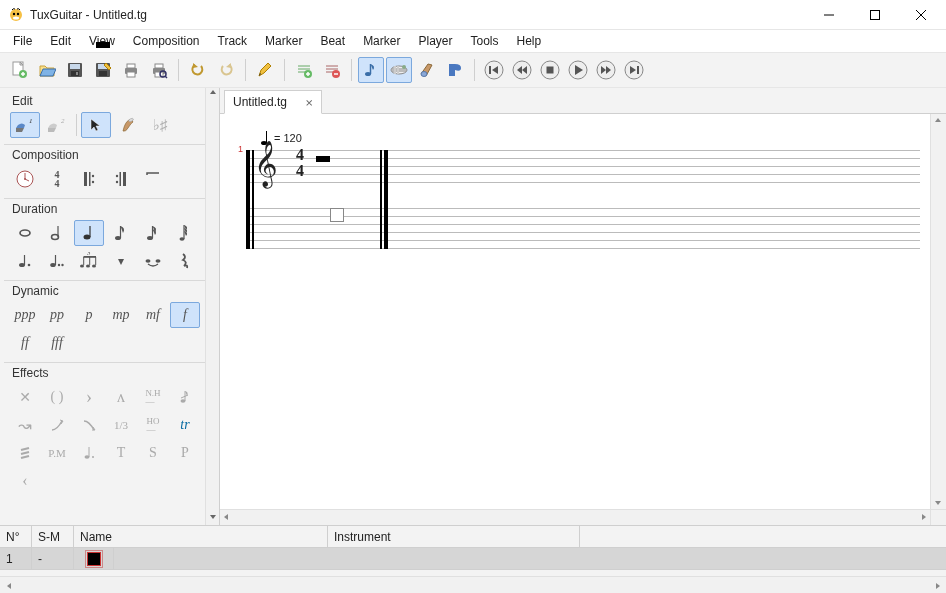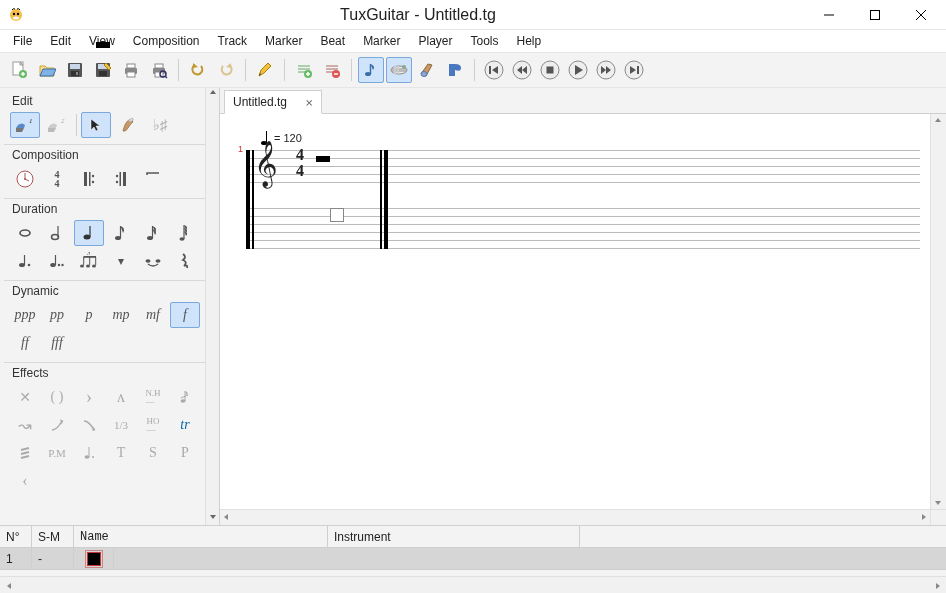--- a/index.html
+++ b/index.html
@@ -1,19 +1,19 @@
 <!DOCTYPE html>
 <html><head>
 <meta charset="utf-8">
 <style>
   * { box-sizing: border-box; }
   body { margin:0; font-family: Tahoma, "Segoe UI", sans-serif; font-size:12px; color:#222; background:#fff; overflow:hidden; width:946px; height:593px; }
   .titlebar { height:30px; display:flex; align-items:center; padding:0 2px 0 8px; border-bottom:1px solid #e6e6e6; background:#fff; }
   .titlebar .appicon { width:16px; height:16px; margin-right:6px; }
-  .titlebar .title { flex:1; font-size:16px;text-align:center; }
+  .titlebar .title { flex:1; font-size:12px; }
   .winbtn { width:46px; height:30px; display:flex; align-items:center; justify-content:center; }
   .menubar { height:22px; display:flex; align-items:center; padding:0 4px; background:#fff; }
   .menubar .menuitem { padding:3px 9px; cursor:default; }
   .toolbar-main { height:36px; display:flex; align-items:center; padding:2px 6px; gap:2px; border-top:1px solid #e6e6e6; border-bottom:1px solid #e6e6e6; background:#f3f3f3; }
   .tbtn { width:26px; height:26px; display:flex; align-items:center; justify-content:center; border:1px solid transparent; border-radius:2px; }
   .tbtn.sel { background:#cfe3fb; border-color:#7ba8dd; }
   .tsep { width:1px; height:22px; background:#cfcfcf; margin:0 4px; }
   .content { display:flex; height:438px; border-bottom:1px solid #cfcfcf; }
   .sidebar { width:220px; background:#f3f3f3; border-right:1px solid #cfcfcf; position:relative; }
   .sidebar-inner { position:absolute; inset:0 14px 0 0; overflow:hidden; padding:3px 0 3px 4px;}
@@ -46,21 +46,21 @@
   .clef { position:absolute; left:34px; top:26px; font-size:40px; font-family:serif;}
   .timesig { position:absolute; left:76px; top:33px; font-family:"Times New Roman",serif; font-weight:bold; font-size:16px; line-height:16px; text-align:center;}
   .rest { position:absolute; left:96px; top:42px; width:14px; height:6px; background:#000;}
   .cursorbox { position:absolute; left:110px; top:94px; width:14px; height:14px; border:1px solid #888; background:#fff;}
   .tracktable { height:50px; background:#f3f3f3; display:flex; flex-direction:column;}
   .tracktable .hdr { display:flex; height:22px; border-bottom:1px solid #cfcfcf;}
   .tracktable .row { display:flex; height:22px; background:#d6d6d6; border-bottom:1px solid #cfcfcf;}
   .cell { padding:3px 6px; border-right:1px solid #cfcfcf; display:flex; align-items:center;}
   .cell.num { width:32px; }
   .cell.sm { width:42px; }
-  .cell.name { width:254px;font-family:Liberation Mono, monospace; }
+  .cell.name { width:254px; }
   .cell.instr { width:252px; }
   .cell.color { width:40px; justify-content:center;}
   .cell.rest { flex:1; border-right:none;}
   .colorbox { width:14px; height:14px; background:#000; border:1px solid #c33; outline:1px solid #c88; outline-offset:1px;}
   .bottom-hscroll { height:17px; background:#f1f1f1; border-top:1px solid #e0e0e0; position:relative;}
   .bottom-hscroll .larrow, .bottom-hscroll .rarrow { position:absolute; top:0; width:17px; height:17px; display:flex; align-items:center; justify-content:center;}
   .bottom-hscroll .larrow { left:0; } .bottom-hscroll .rarrow { right:0; }
   svg { display:block; }
 </style>
 </head>

